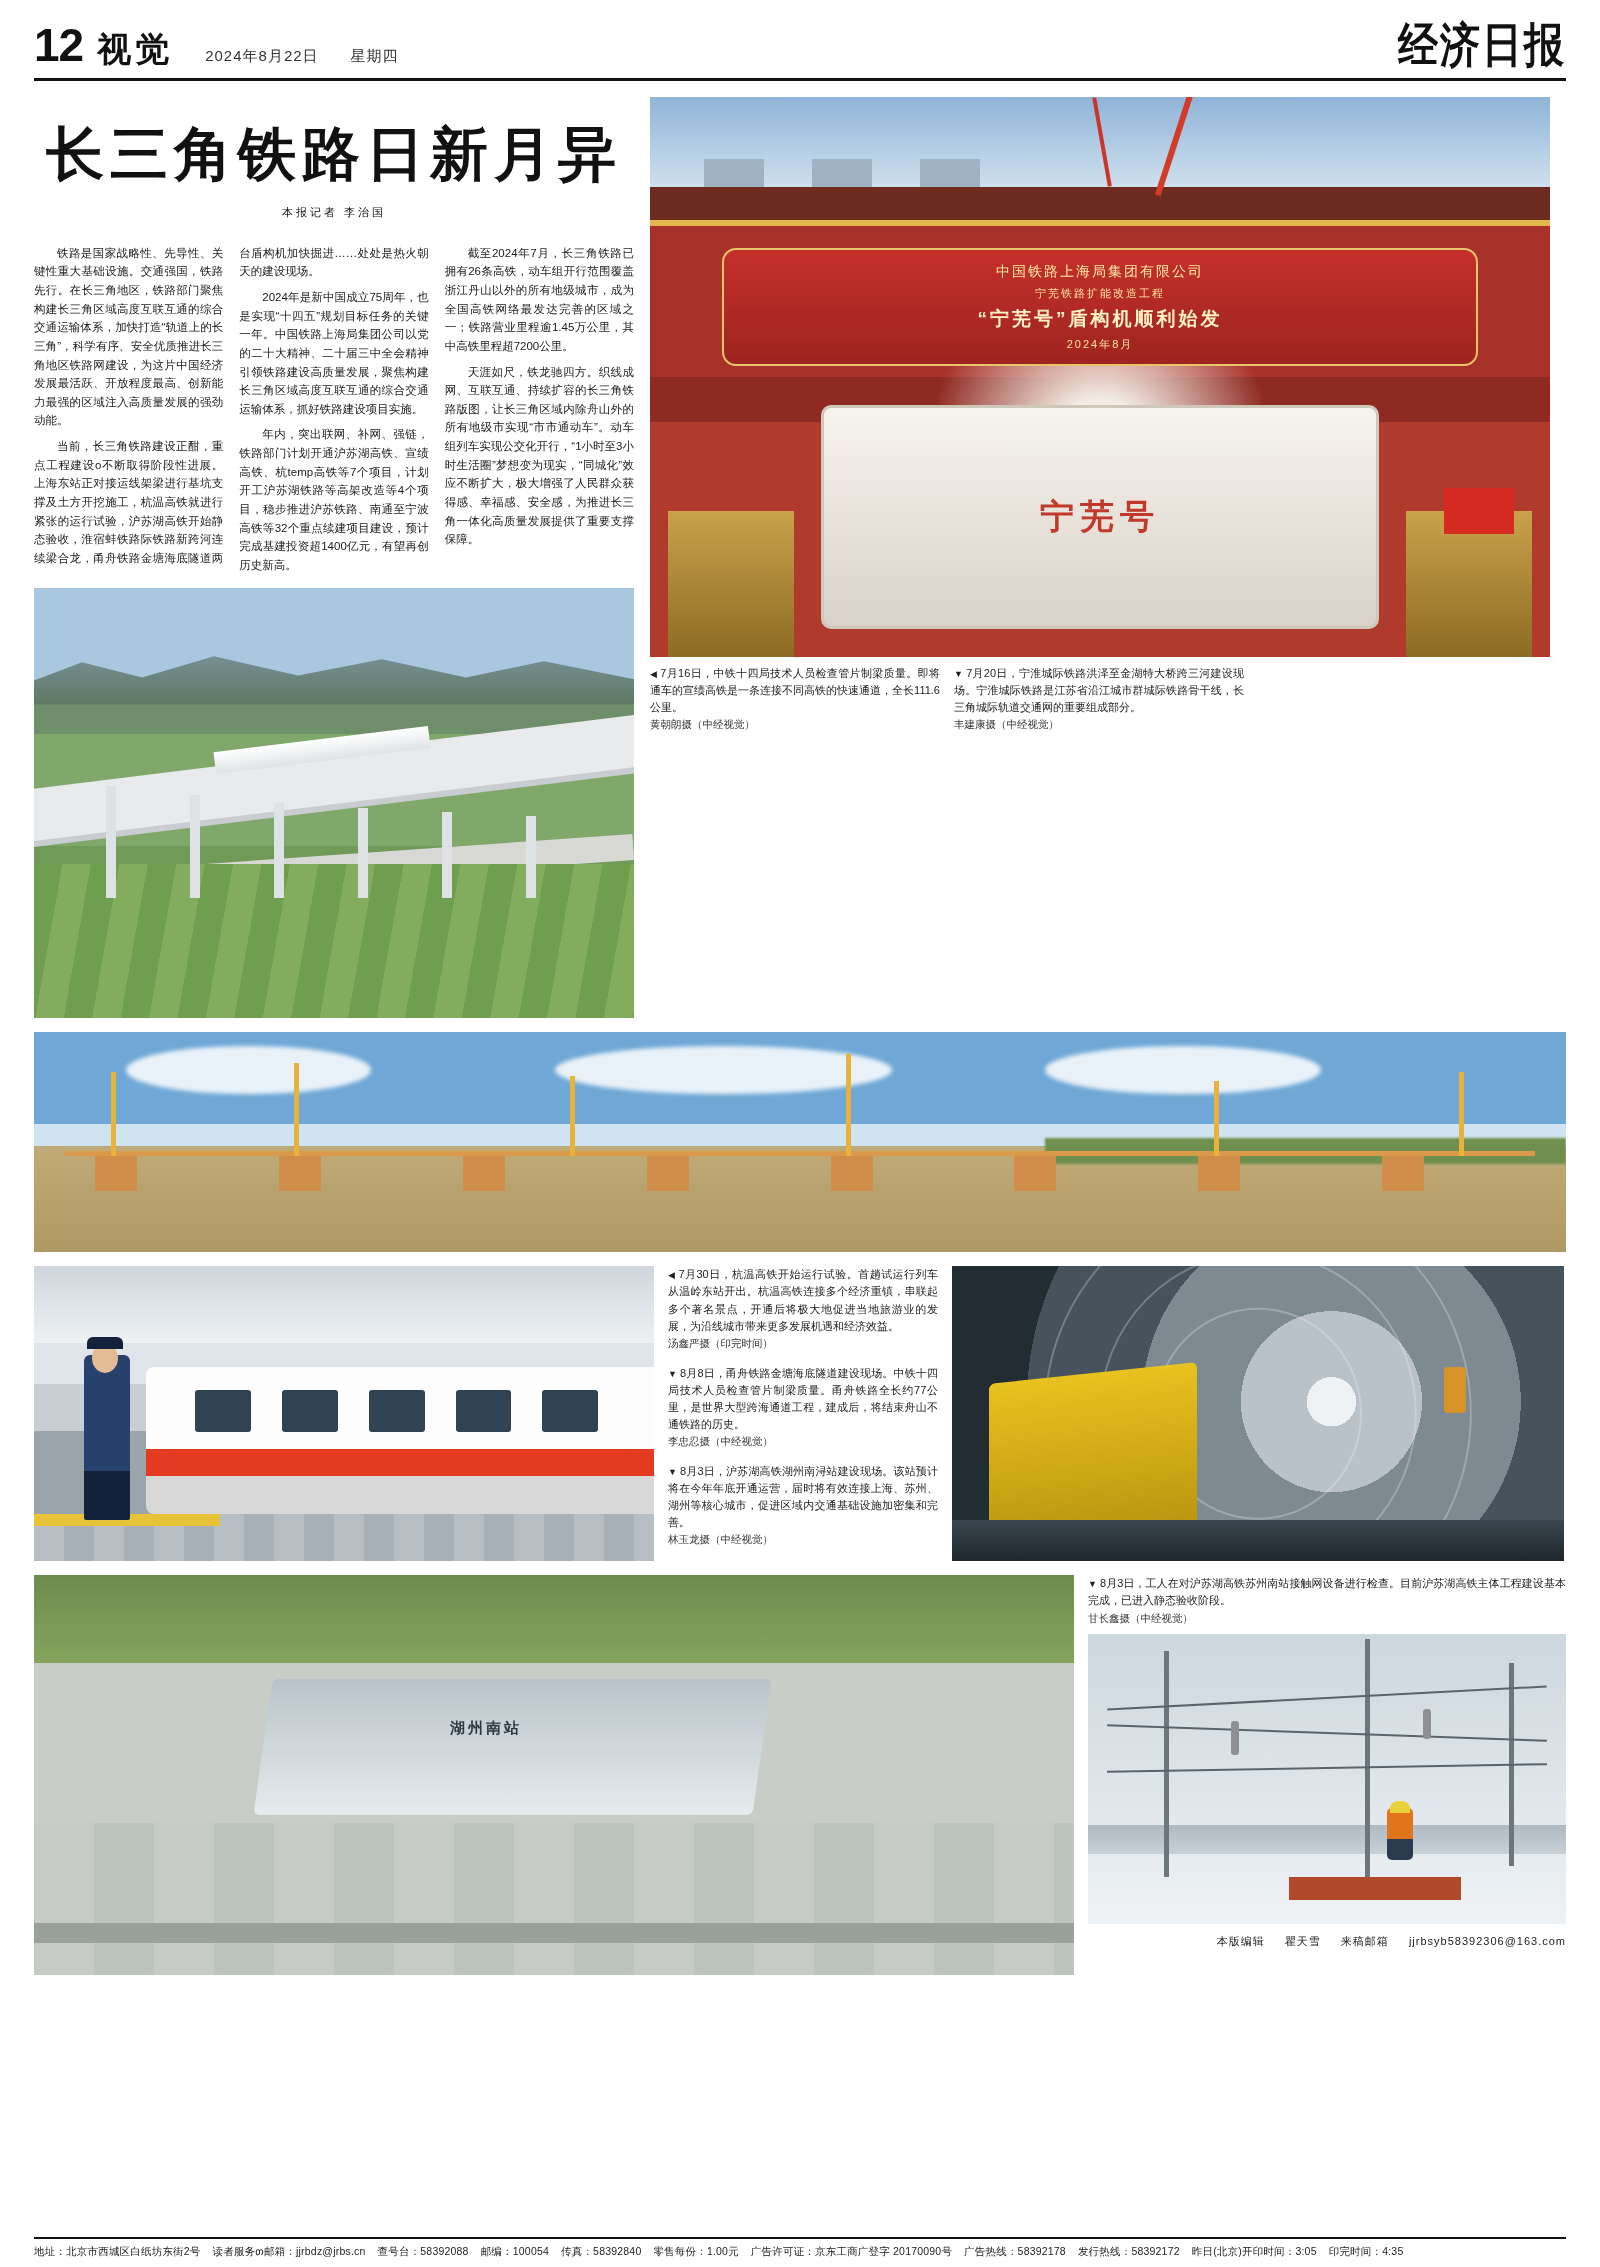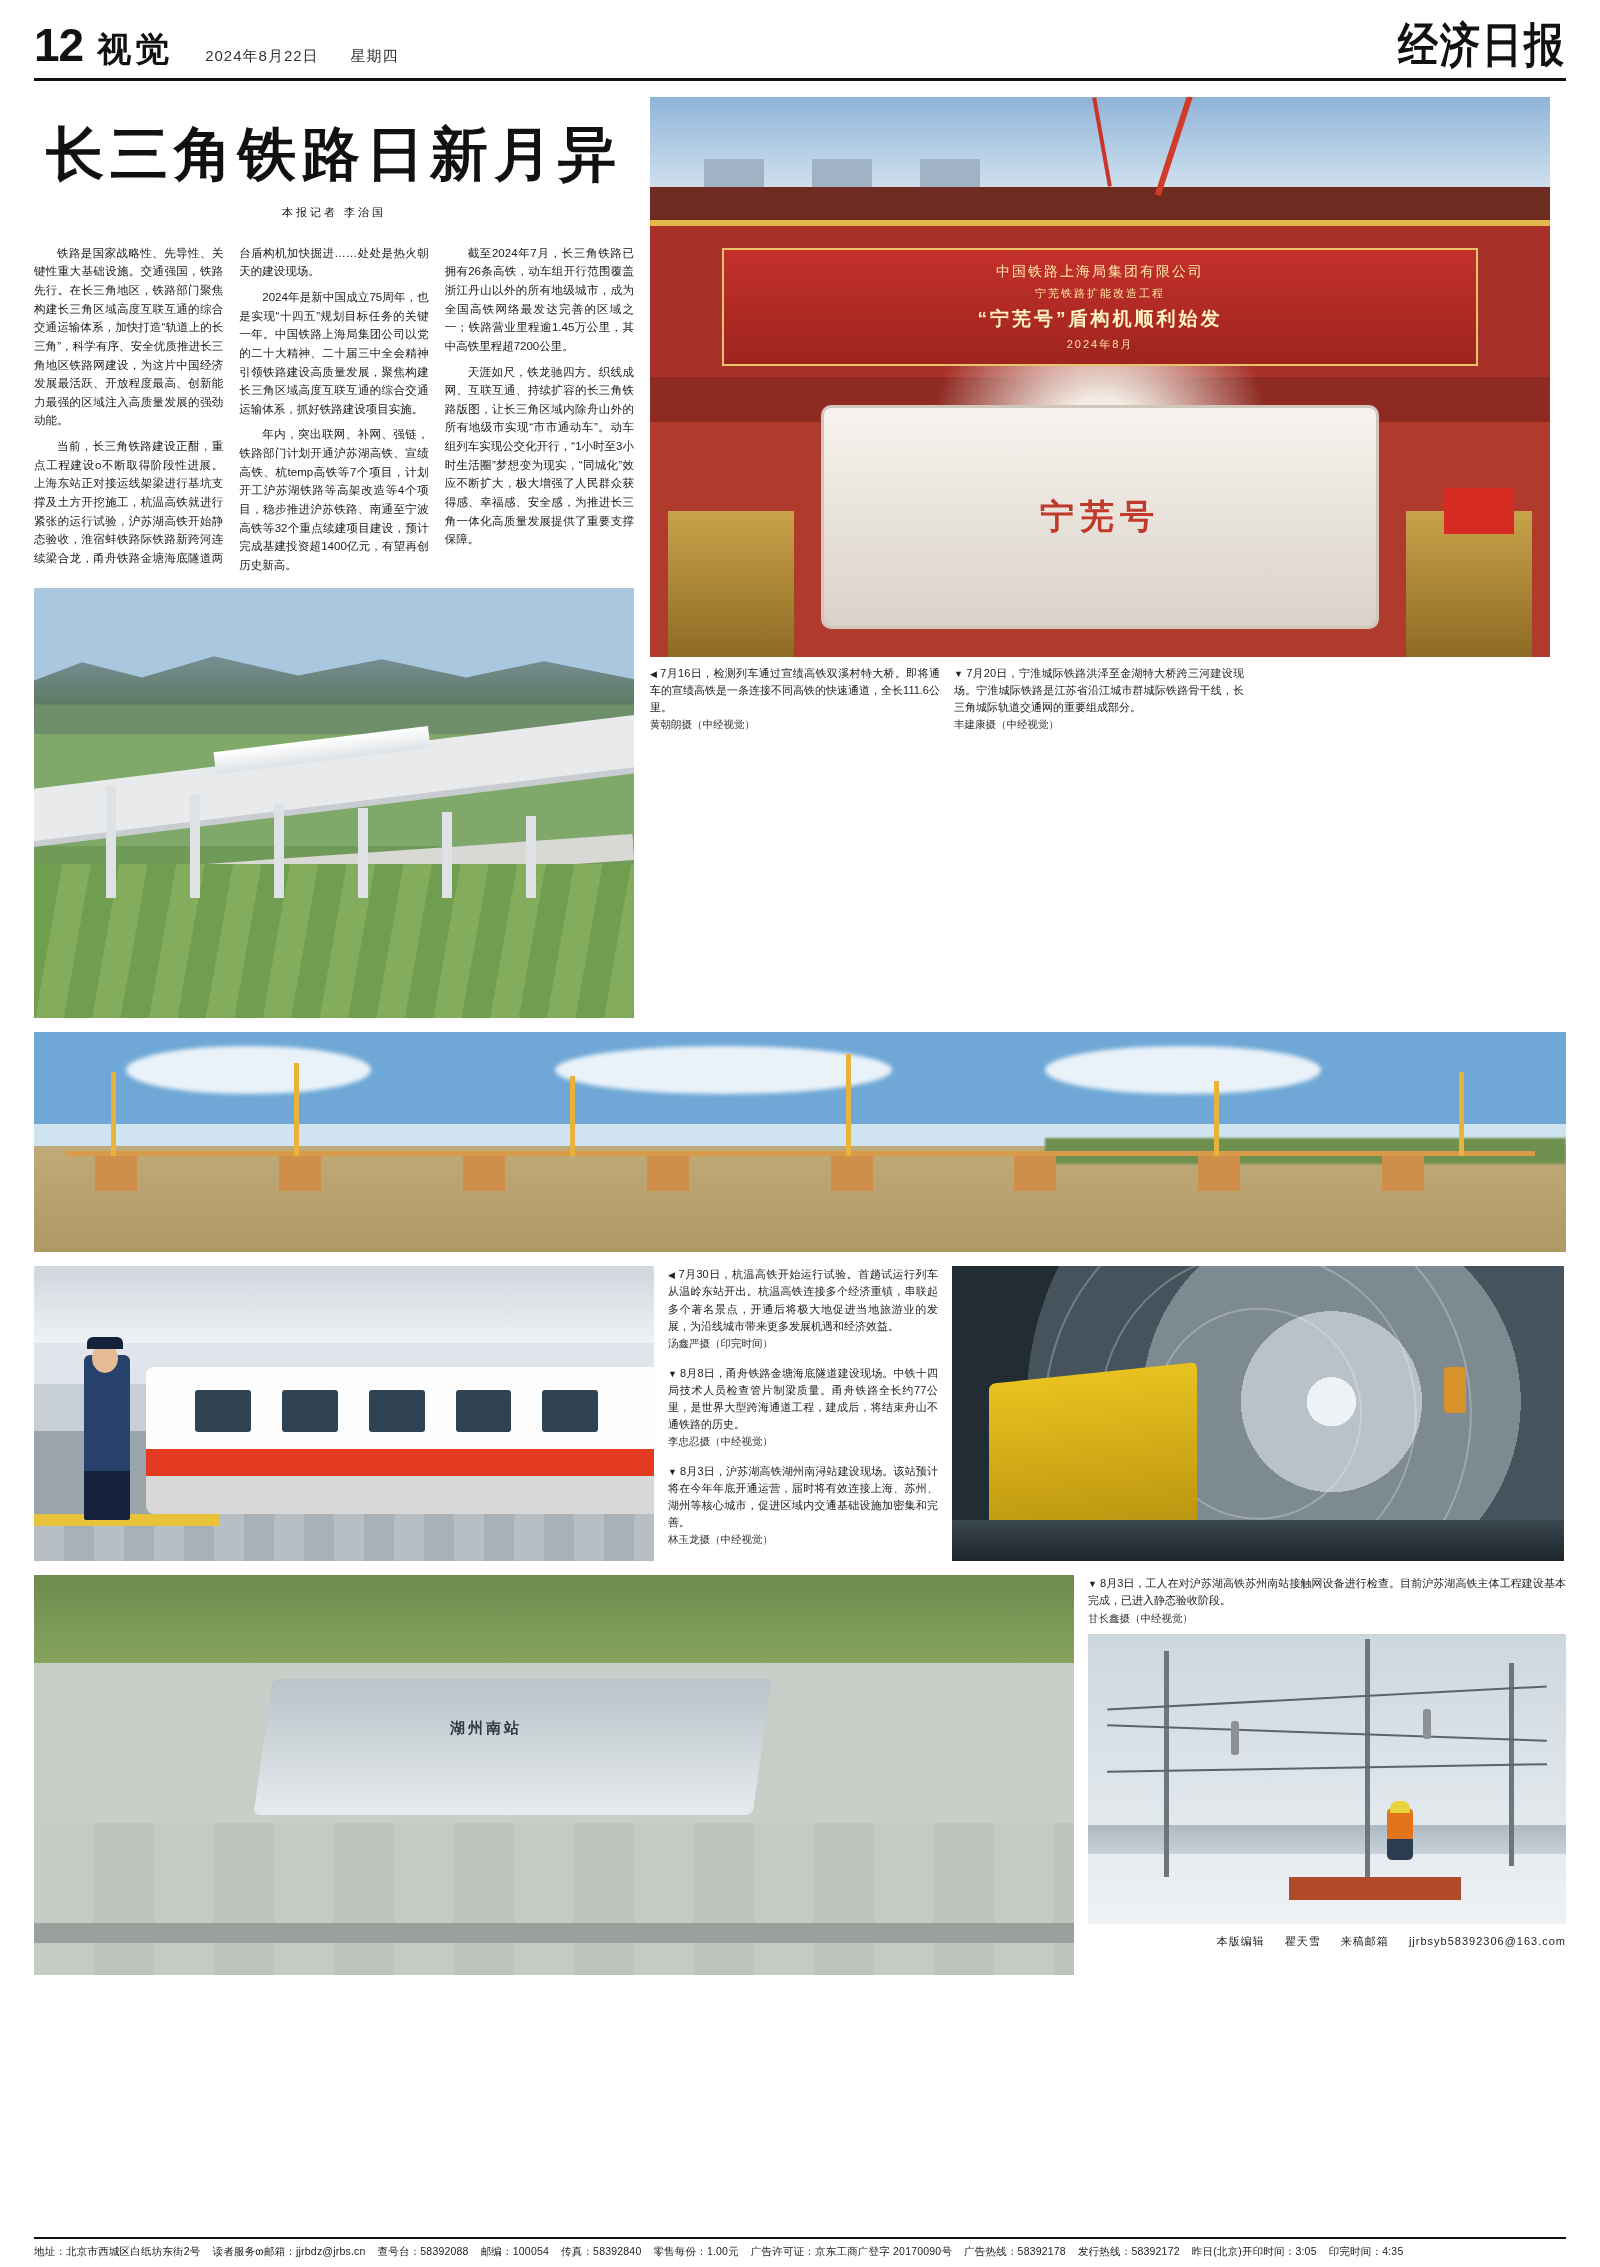--- a/index.html
+++ b/index.html
@@ -68,21 +68,21 @@
   .hero .sky { position:absolute; left:0; top:0; width:100%; height:16%;
     background:linear-gradient(#8fb4d8, #cfe0ee); }
   .hero .crane { position:absolute; left:58%; top:-2%; width:6px; height:20%;
     background:#d23a2a; transform:rotate(18deg); }
   .hero .crane2 { position:absolute; left:50%; top:0; width:4px; height:16%;
     background:#c9352a; transform:rotate(-10deg); }
   .hero .bldg { position:absolute; bottom:84%; width:60px; height:5%; background:#9fb3c4; }
   .hero .banner {
     position:absolute; left:8%; right:8%; top:27%;
     background:linear-gradient(#c4302b,#9e241f);
-    border:2px solid #e8c56a; border-radius:0;
+    border:2px solid #e8c56a; border-radius:14px;
     color:#ffe9a8; text-align:center; padding:10px 6px;
     font-size:14px; letter-spacing:2px; line-height:1.7;
   }
   .hero .banner .b2 { color:#fff3c4; font-size:19px; font-weight:bold; letter-spacing:3px; }
   .hero .banner .b3 { font-size:11px; color:#ffe1a0; }
   .hero .tbm {
     position:absolute; left:19%; right:19%; bottom:5%; height:40%;
     background:linear-gradient(#f7f3ee, #d9d2c8);
     border-radius:10px; border:3px solid #cfc7ba;
     display:flex; align-items:center; justify-content:center;
@@ -267,21 +267,21 @@
         <div class="rail-l"></div>
         <div class="rail-r"></div>
         <div class="tbm">
           <div class="tbm-name">宁芜号</div>
         </div>
         <div class="flag"></div>
       </div>
 
       <div class="cap-row3">
         <div>
-          <div class="cap tri-l">7月16日，检测列车通过宣绩高铁双溪村特大桥。即将通车的宣绩高铁是一条连接不同高铁的快速通道，全长111.6公里。</div>
+          <div class="cap tri-l">7月16日，中铁十四局技术人员检查管片制梁质量。即将通车的宣绩高铁是一条连接不同高铁的快速通道，全长111.6公里。</div>
           <div class="credit">黄朝朗摄（中经视觉）</div>
         </div>
         <div>
           <div class="cap tri-d">7月20日，宁淮城际铁路洪泽至金湖特大桥跨三河建设现场。宁淮城际铁路是江苏省沿江城市群城际铁路骨干线，长三角城际轨道交通网的重要组成部分。</div>
           <div class="credit">丰建康摄（中经视觉）</div>
         </div>
       </div>
     </div>
   </div>
 

